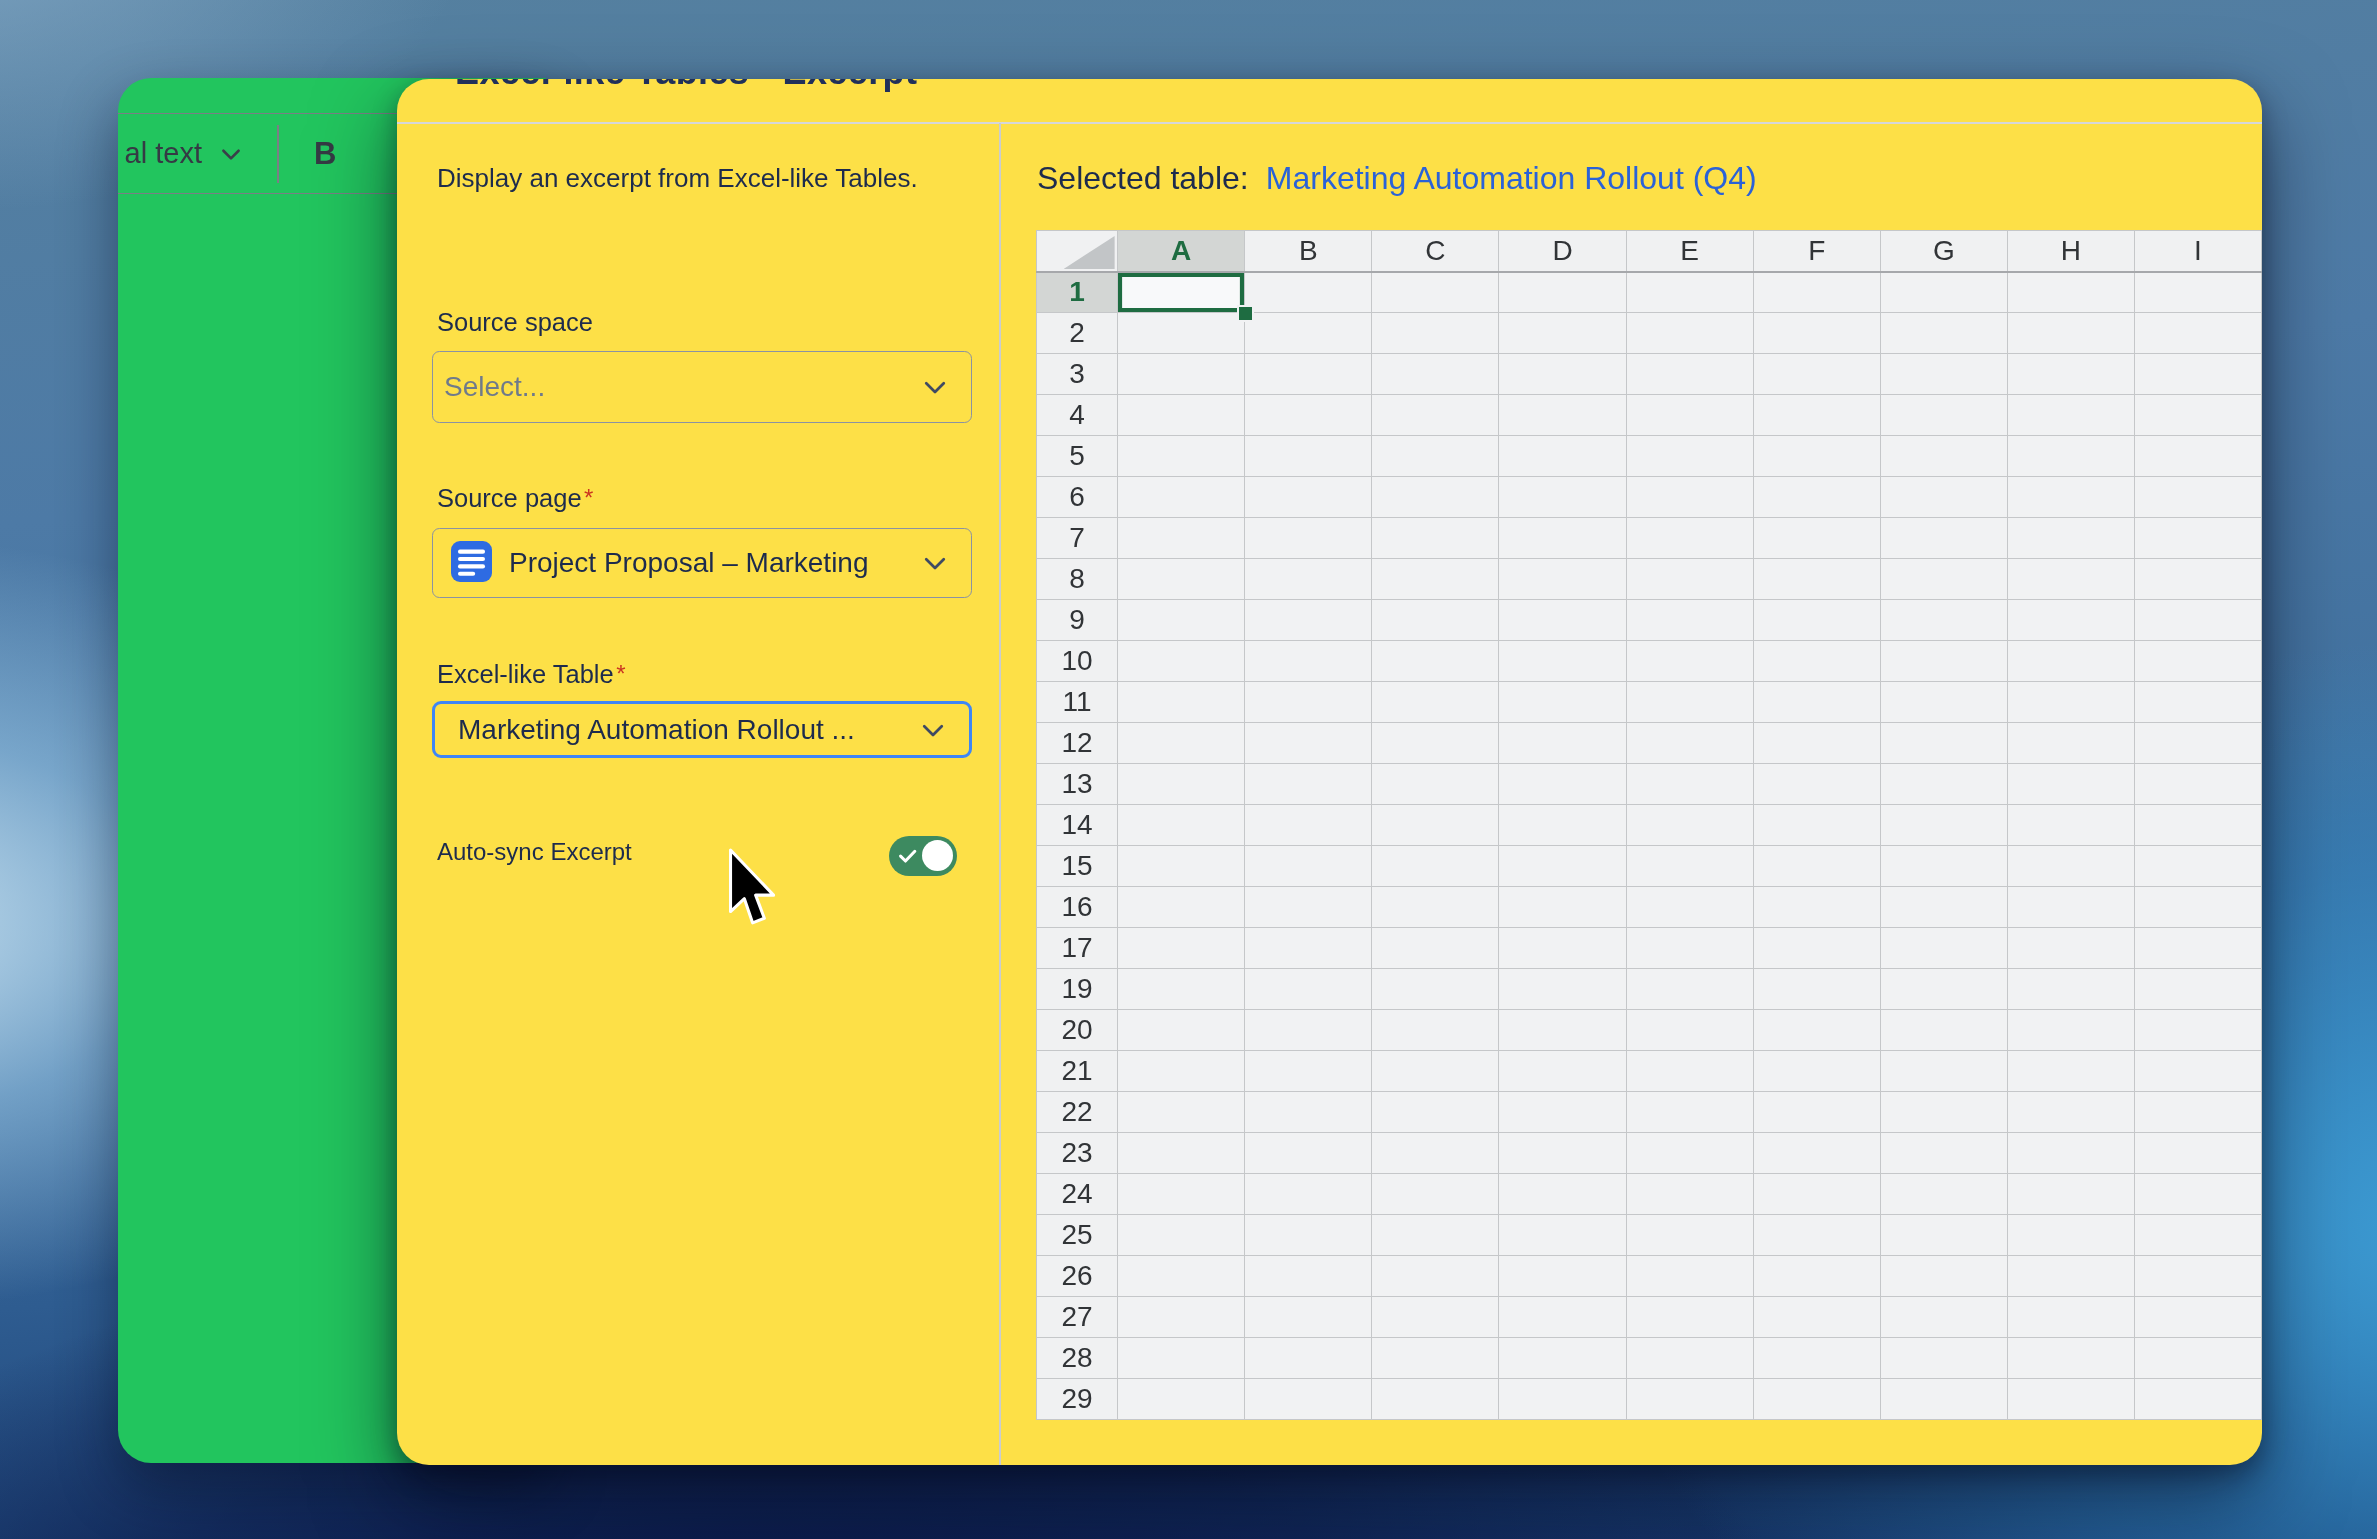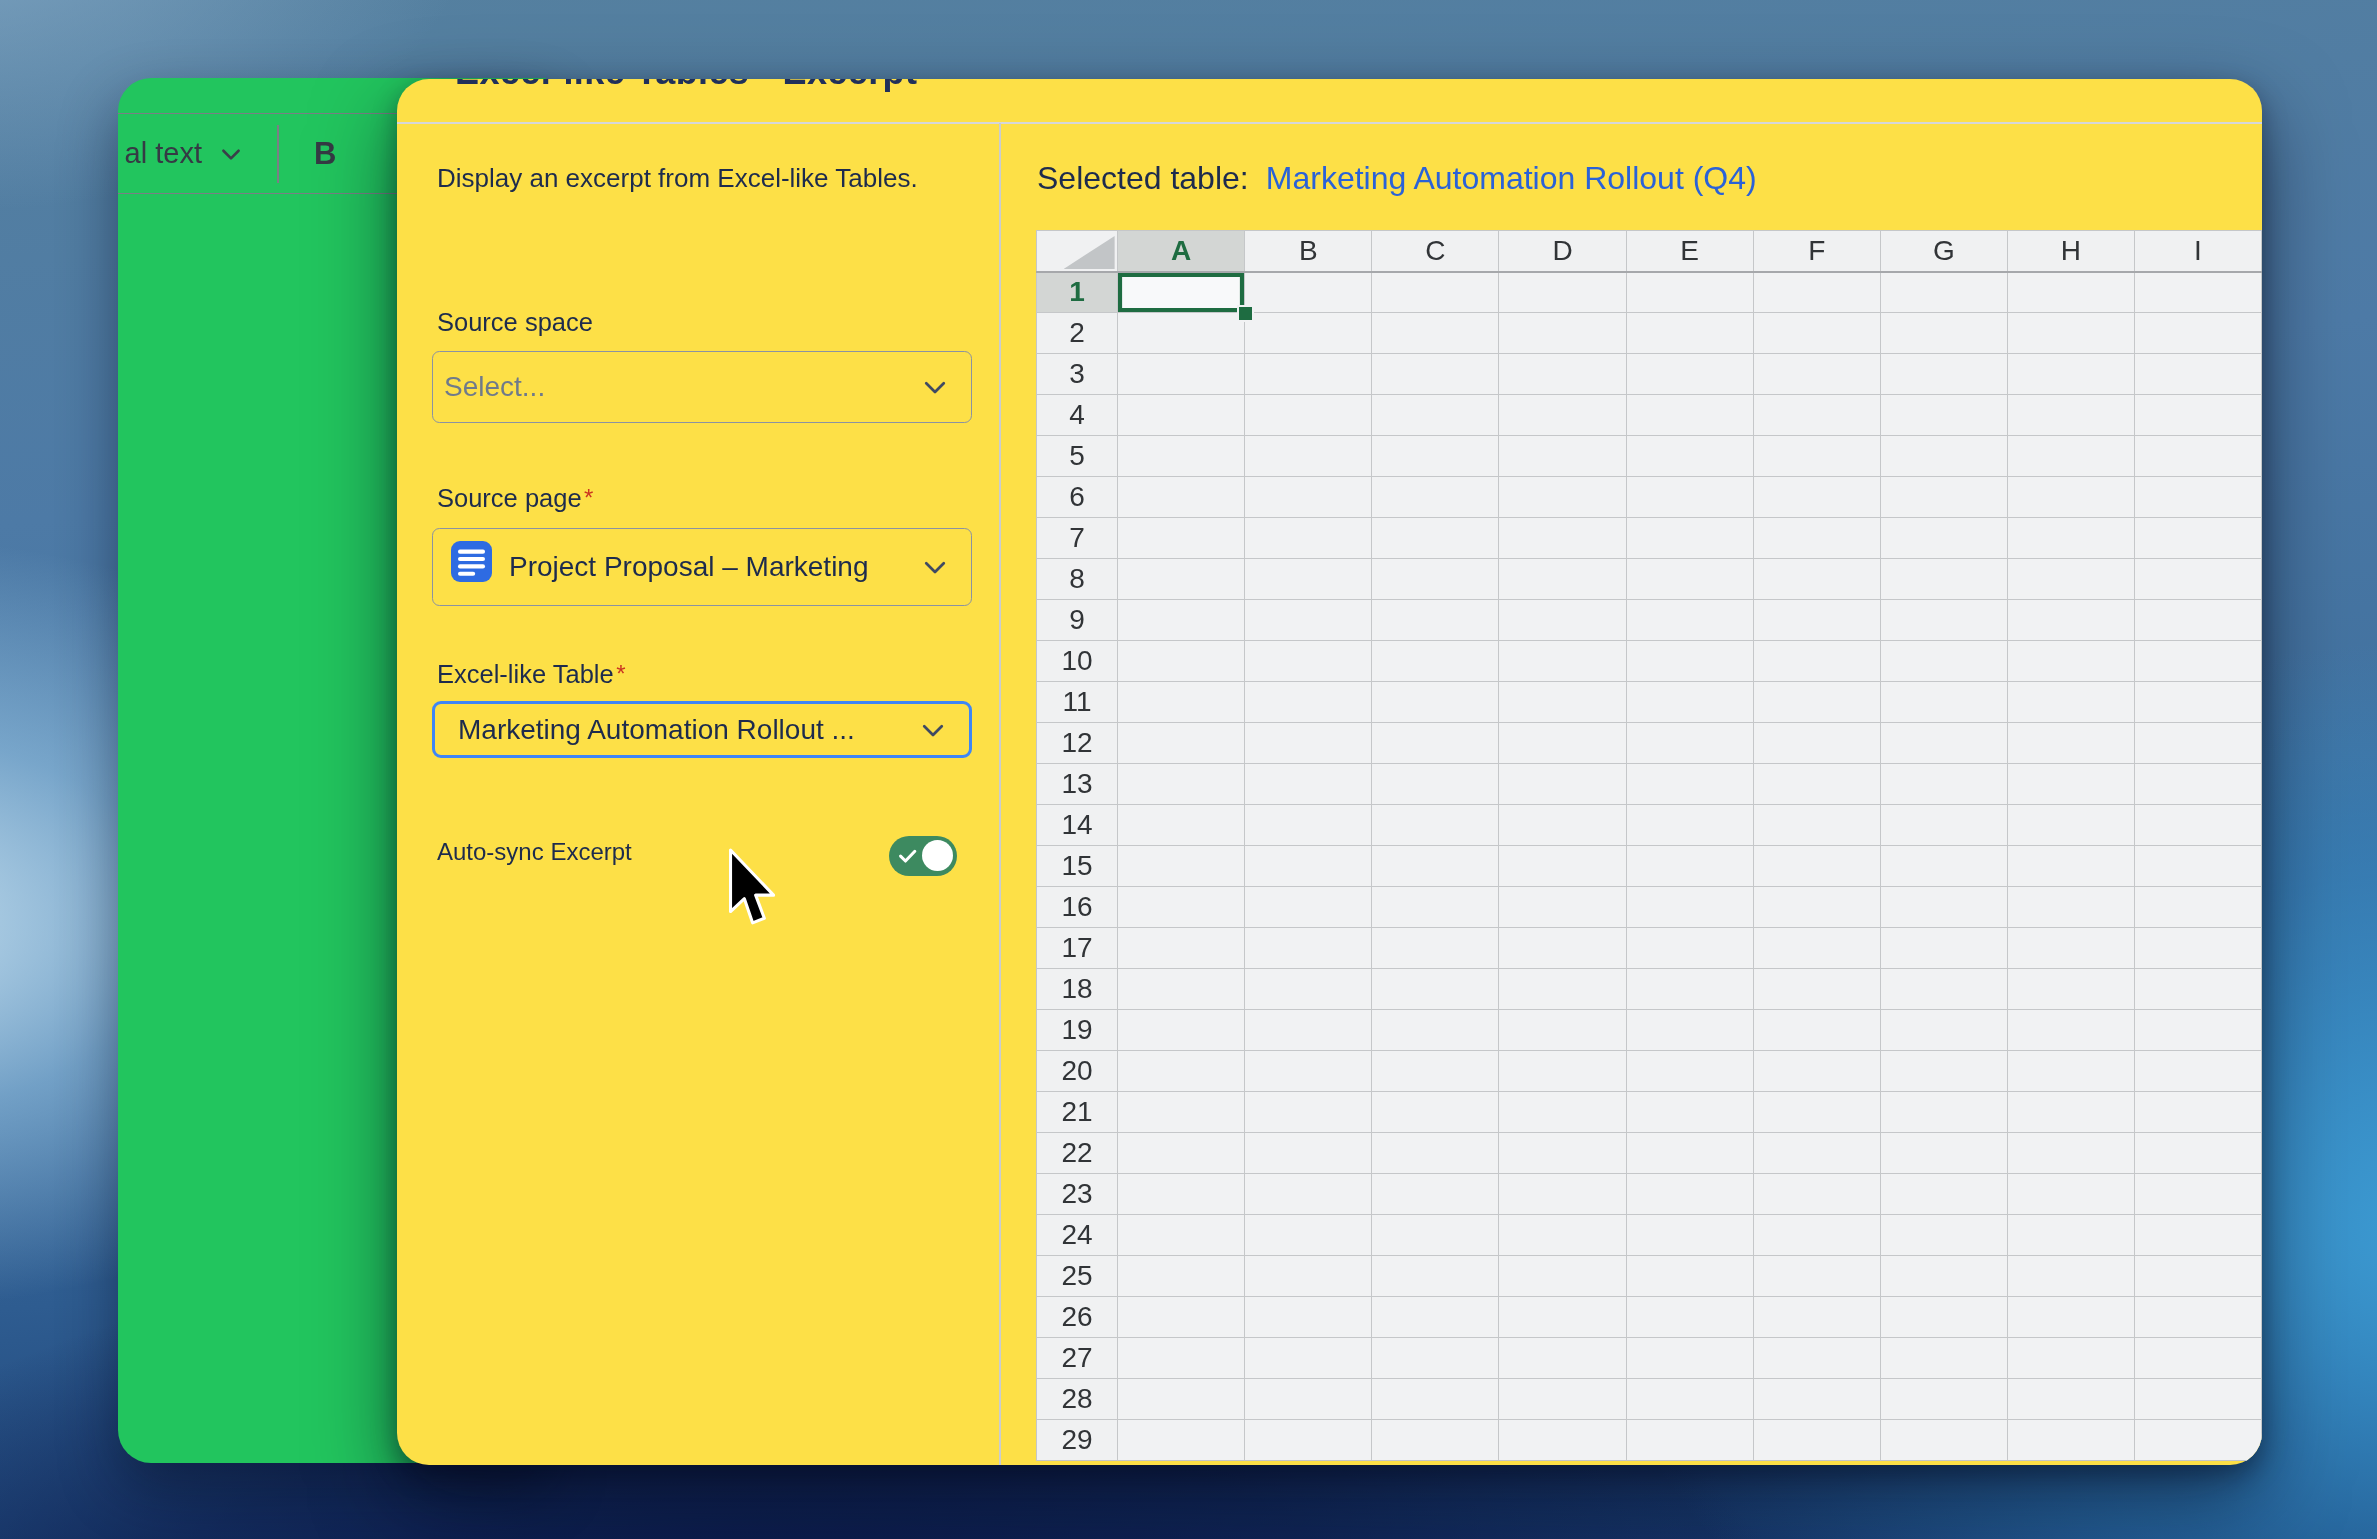--- a/index.html
+++ b/index.html
@@ -59,21 +59,21 @@
   .lbl{position:absolute;left:40px;font-size:25.5px;color:var(--ink);}
   .lbl .req{color:var(--req-red);margin-left:2.5px;font-size:24px;vertical-align:top;}
   .lbl1{top:229px;} .lbl2{top:405px;} .lbl3{top:581px;}
   .box{
     position:absolute;left:35px;width:540px;height:72px;
     border:1.6px solid #8a92a2;border-radius:7.4px;display:flex;align-items:center;
     font-size:28px;color:var(--ink);cursor:pointer;
   }
   .box1{top:272px;}
   .box1 .ph{margin-left:11px;color:#6f7a8b;}
-  .box2{top:449px;height:78px;}
+  .box2{top:449px;height:70px;}
   .box2 .doc{position:absolute;left:18px;top:12.3px;width:41px;height:41px;}
   .box2 .val{position:absolute;left:76px;right:86px;white-space:nowrap;overflow:hidden;}
   .box3{top:622px;height:57px;border:3.3px solid var(--accent);border-radius:9px;}
   .box3 .val{margin-left:23px;white-space:nowrap;overflow:hidden;}
   .chev{position:absolute;right:21.4px;width:30px;height:30px;color:#3f4a63;}
   .sync-lbl{top:759px;font-size:24px;}
   .toggle{
     position:absolute;left:492px;top:757px;width:68px;height:40px;border-radius:20px;
     background:var(--toggle-green);cursor:pointer;
   }
@@ -405,32 +405,20 @@
             <td class="cell"></td>
             <td class="cell"></td>
             <td class="cell"></td>
             <td class="cell"></td>
             <td class="cell"></td>
             <td class="cell"></td>
             <td class="cell"></td>
             <td class="cell"></td>
           </tr>
           <tr>
-            <td class="rowhdr">18</td>
-            <td class="cell"></td>
-            <td class="cell"></td>
-            <td class="cell"></td>
-            <td class="cell"></td>
-            <td class="cell"></td>
-            <td class="cell"></td>
-            <td class="cell"></td>
-            <td class="cell"></td>
-            <td class="cell"></td>
-          </tr>
-          <tr>
             <td class="rowhdr">19</td>
             <td class="cell"></td>
             <td class="cell"></td>
             <td class="cell"></td>
             <td class="cell"></td>
             <td class="cell"></td>
             <td class="cell"></td>
             <td class="cell"></td>
             <td class="cell"></td>
             <td class="cell"></td>

